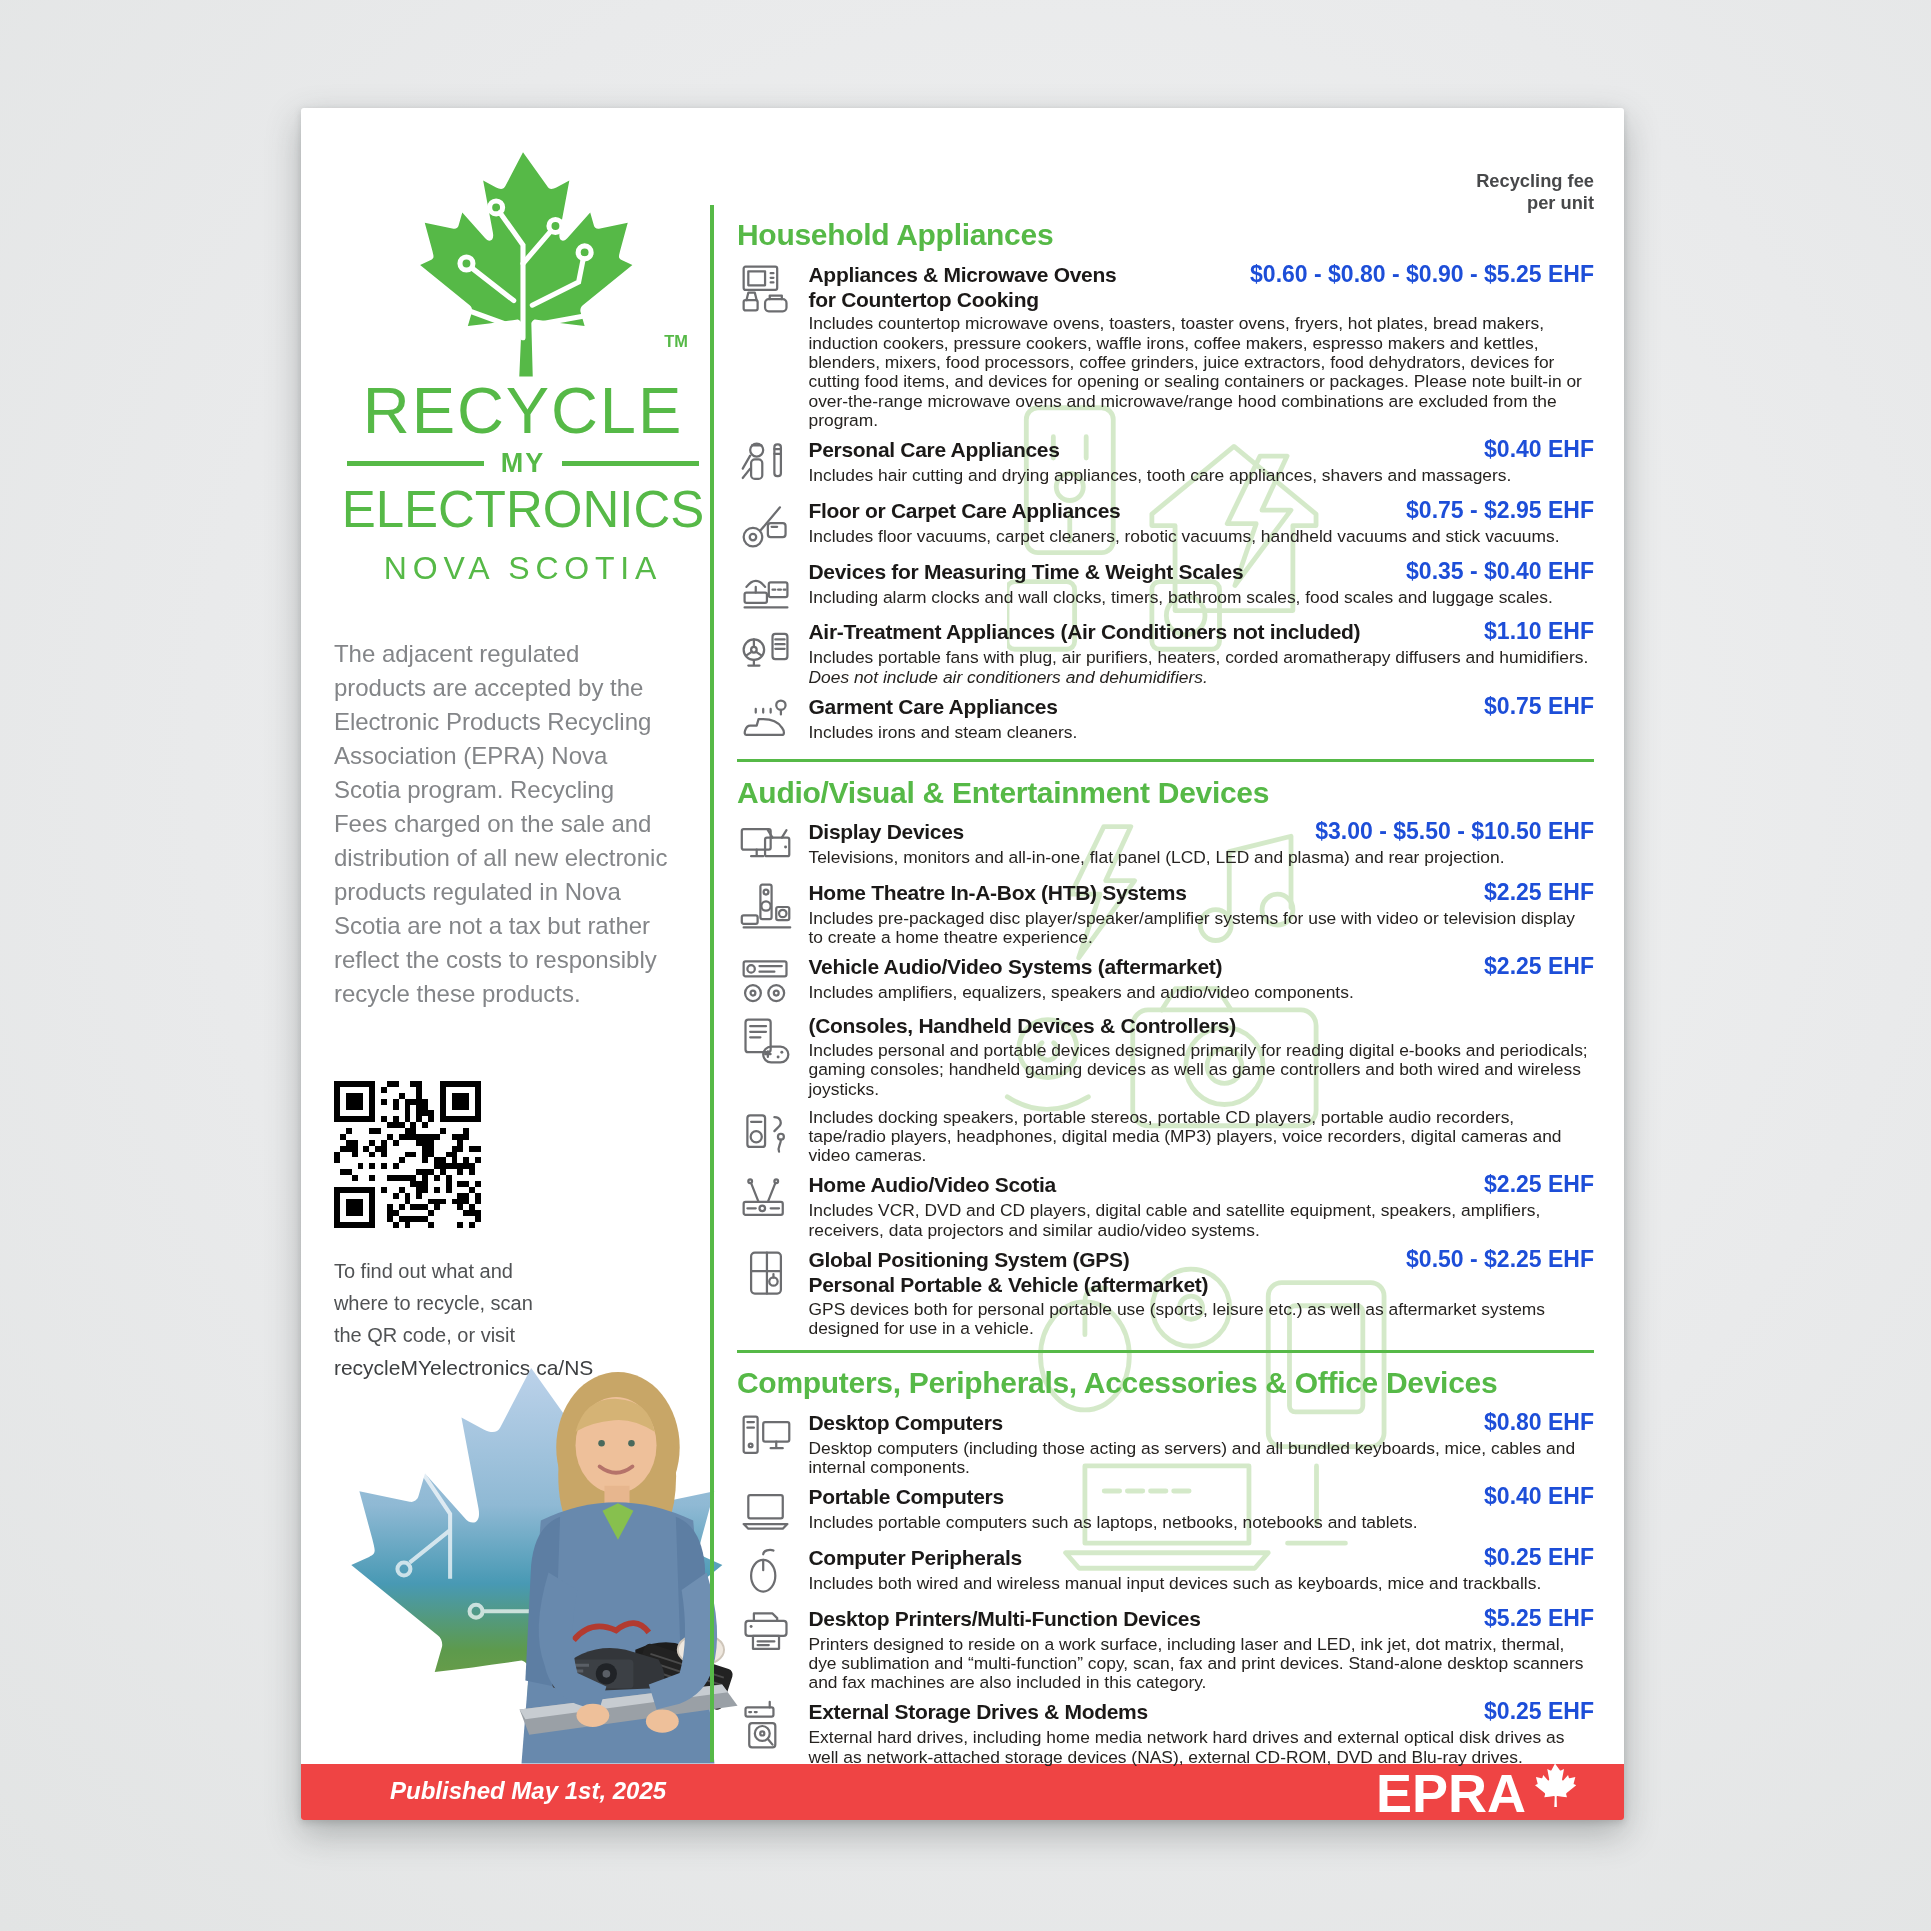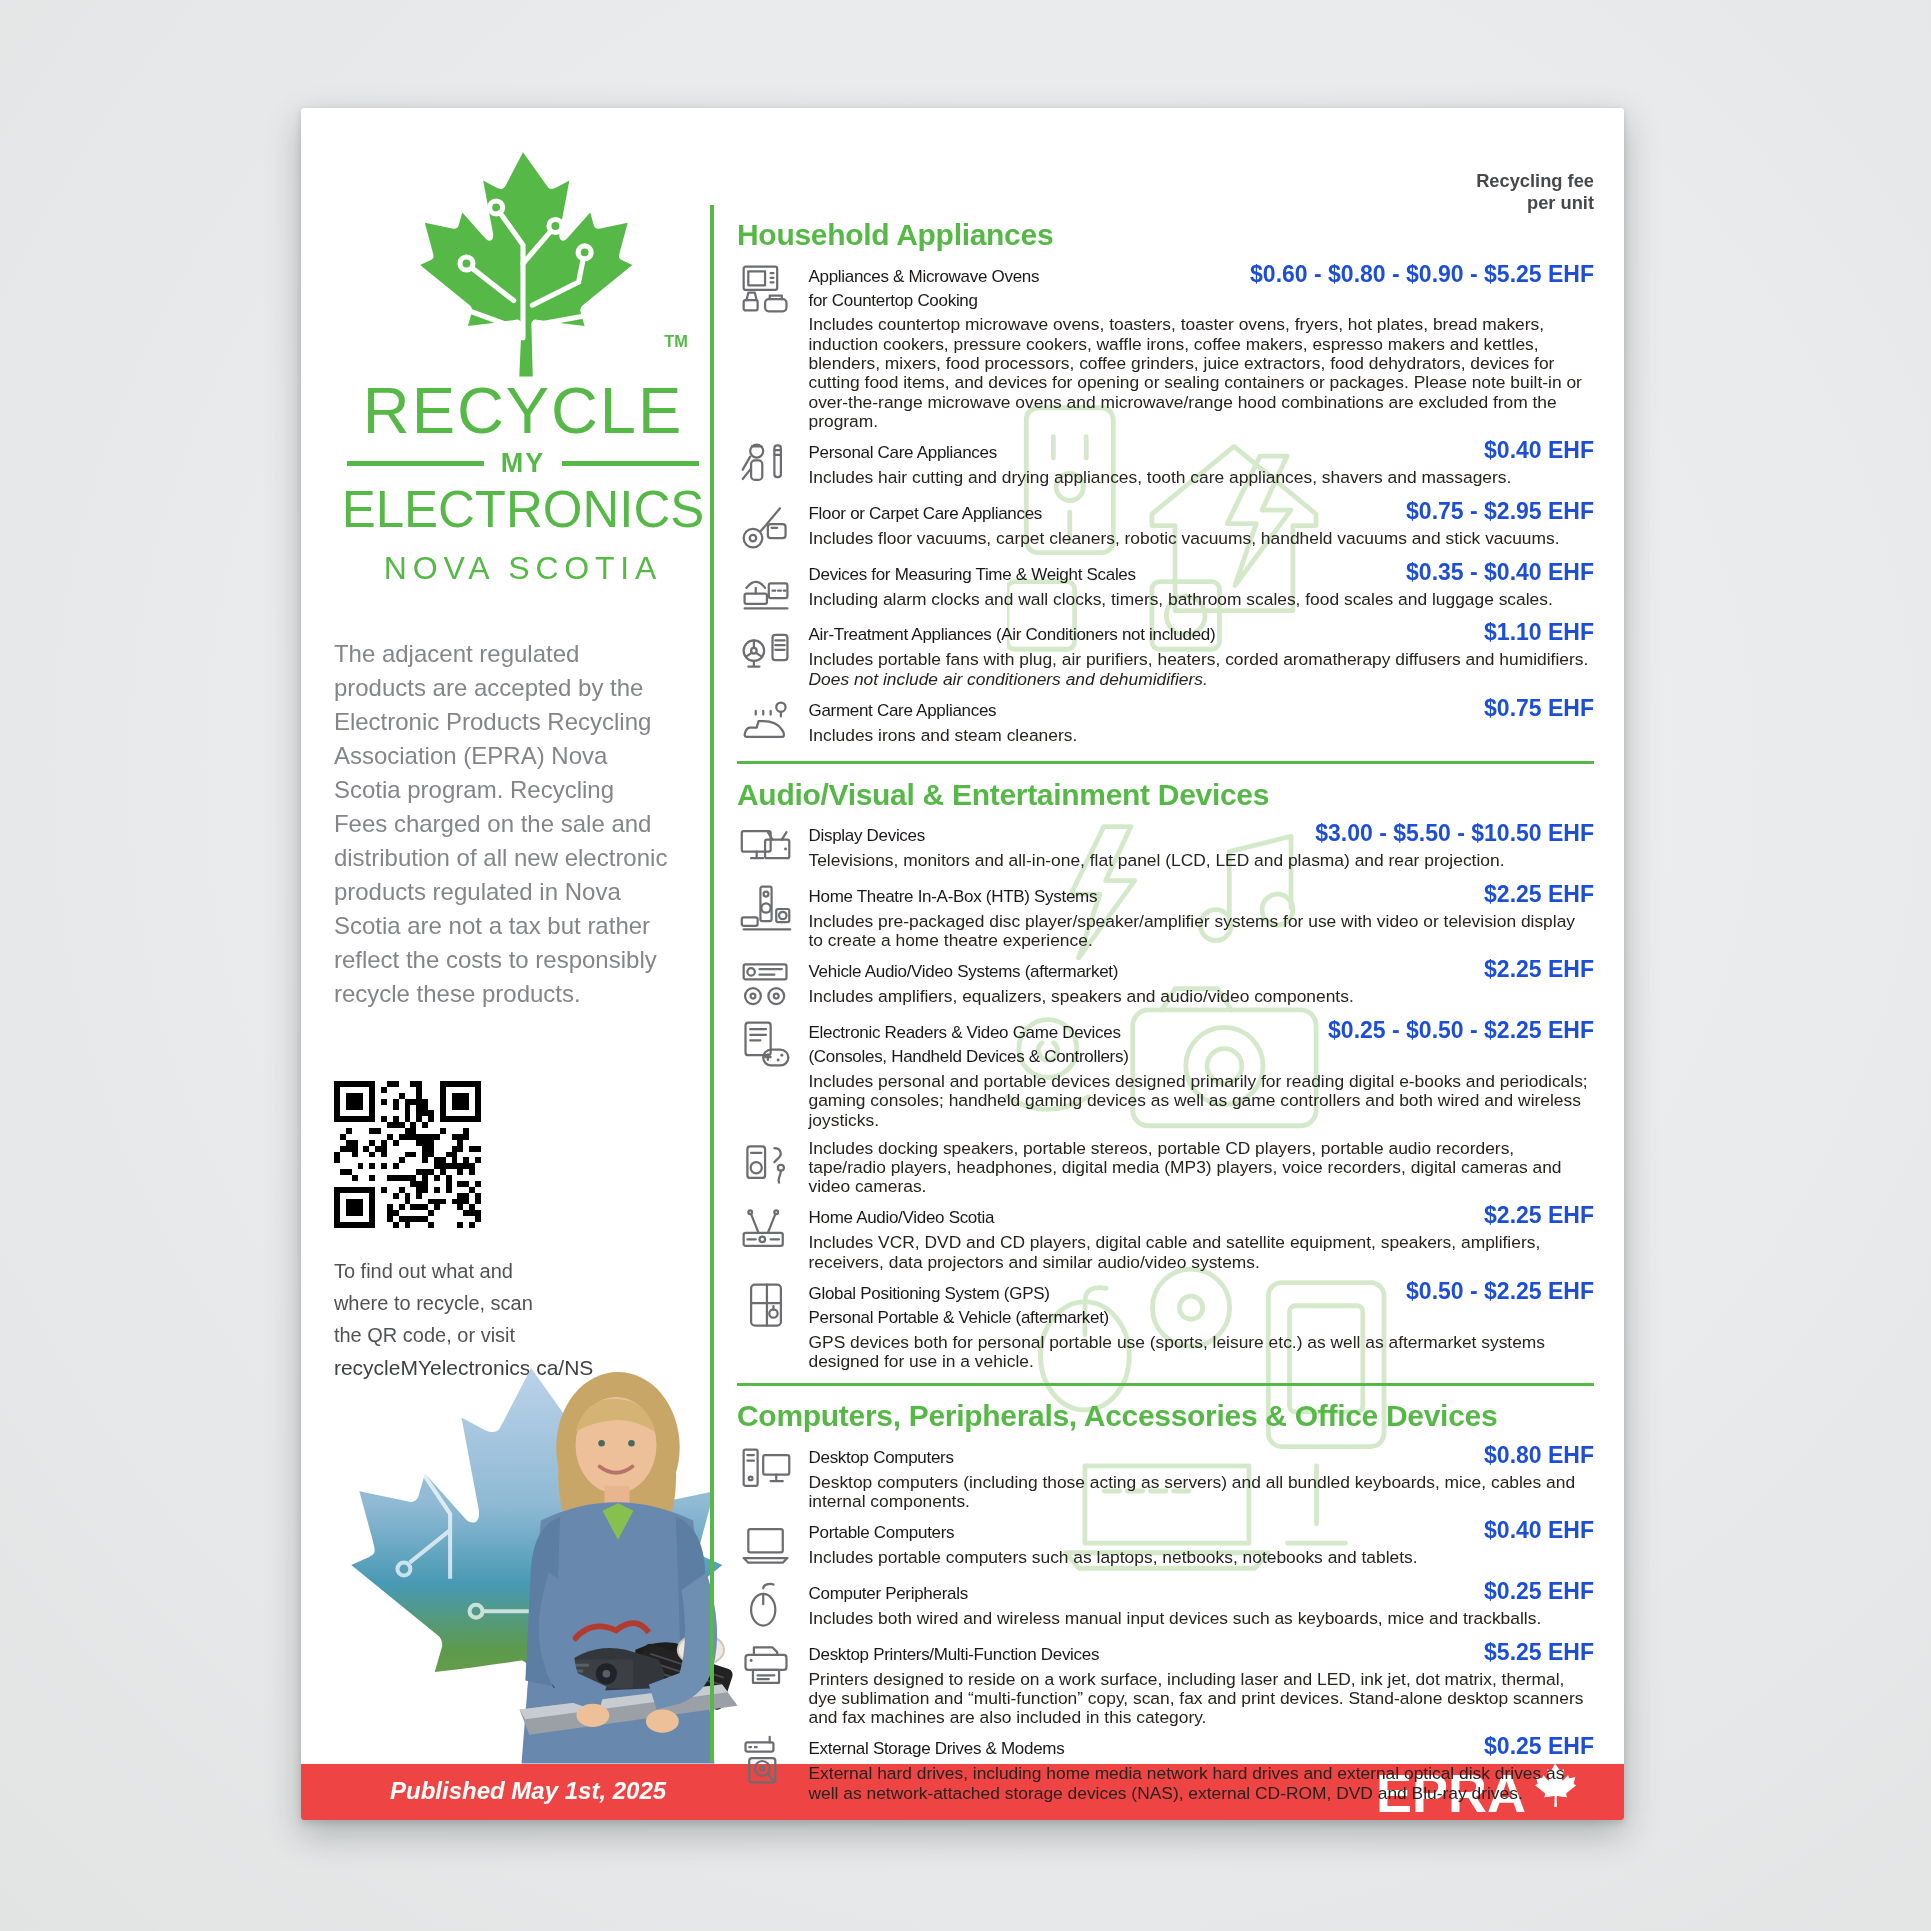--- a/index.html
+++ b/index.html
@@ -43,21 +43,21 @@
   .flow{position:relative;z-index:1;padding-top:62px;}
   .feehead{text-align:right;font-size:18.3px;font-weight:bold;line-height:22px;color:#47484a;margin-bottom:3.9px;}
   h2.sec{margin:3.9px 0 9.7px 0;font-size:30px;line-height:33px;color:#56b947;letter-spacing:-0.3px;}
   .hdiv{height:2.9px;background:#56b947;margin:11.6px 0 13.5px 0;}
   .item{display:flex;gap:13.5px;margin-bottom:5.8px;}
   .icn{flex:0 0 58px;display:flex;justify-content:center;align-items:flex-start;padding-top:1px;}
   .icn svg{width:54px;height:54px;stroke:#6c6d70;fill:none;stroke-width:2.4;stroke-linecap:round;stroke-linejoin:round;}
   .icn svg .f{fill:#6c6d70;stroke:none;}
   .bd{flex:1;min-width:0;}
   .tl{display:flex;justify-content:space-between;align-items:baseline;}
-  .tt,.t2{font-weight:normal;font-size:17px;line-height:24px;color:#1b1918;letter-spacing:-0.3px;}
+  .tt,.t2{font-weight:bold;font-size:21px;line-height:24px;color:#1b1918;letter-spacing:-0.3px;}
   .pr{font-weight:bold;font-size:23px;color:#1d4ed8;white-space:nowrap;margin-left:23px;}
   .ds{font-size:17.4px;line-height:19.3px;color:#262320;max-width:819px;margin-top:2.9px;}
   .nt{font-size:17.4px;line-height:19.3px;color:#262320;font-style:italic;max-width:819px;}
   
   .foot{position:absolute;left:0;right:0;bottom:0;height:56px;background:#ef4444;}
   .pub{position:absolute;left:89px;top:12.6px;color:#fff;font-size:24px;font-weight:bold;font-style:italic;}
   .epra{position:absolute;right:42px;top:-1.9px;display:flex;align-items:flex-start;color:#fff;}
   .epra .brand{font-size:54px;font-weight:bold;letter-spacing:0px;}
   .epra svg{width:54px;height:54px;margin-left:1.9px;margin-top:-3.9px;}
 </style>
@@ -609,24 +609,20 @@
             <svg viewBox="0 0 58 58">
           <rect x="7" y="5" width="27" height="35" rx="3"></rect>
               <path d="M12,12 h17 M12,18 h17 M12,24 h11"></path>
           <rect x="26" y="34" width="27" height="17" rx="8.5"></rect>
               <path d="M33,42 h-0 M31,39 v6 M28,42 h6"></path>
               <circle cx="46" cy="40" r="1.6" class="f"></circle>
               <circle cx="42" cy="45" r="1.6" class="f"></circle>
             </svg>
           </div>
         <div class="bd">
-          <div class="tl">
-              <span class="tt">Electronic Readers &amp; Video Game Devices</span>
-            <span class="pr">$0.25 - $0.50 - $2.25 EHF</span>
-            </div>
           <div class="t2">(Consoles, Handheld Devices &amp; Controllers)</div>
           <div class="ds">Includes personal and portable devices designed primarily for reading digital e-books and periodicals; gaming consoles; handheld gaming devices as well as game controllers and both wired and wireless joysticks.</div>
         </div>
       </div>
 
       <div class="item">
         <div class="icn">
             <svg viewBox="0 0 58 58">
           <rect x="9" y="10" width="19" height="34" rx="3"></rect>
               <circle cx="18.5" cy="33" r="6"></circle>

